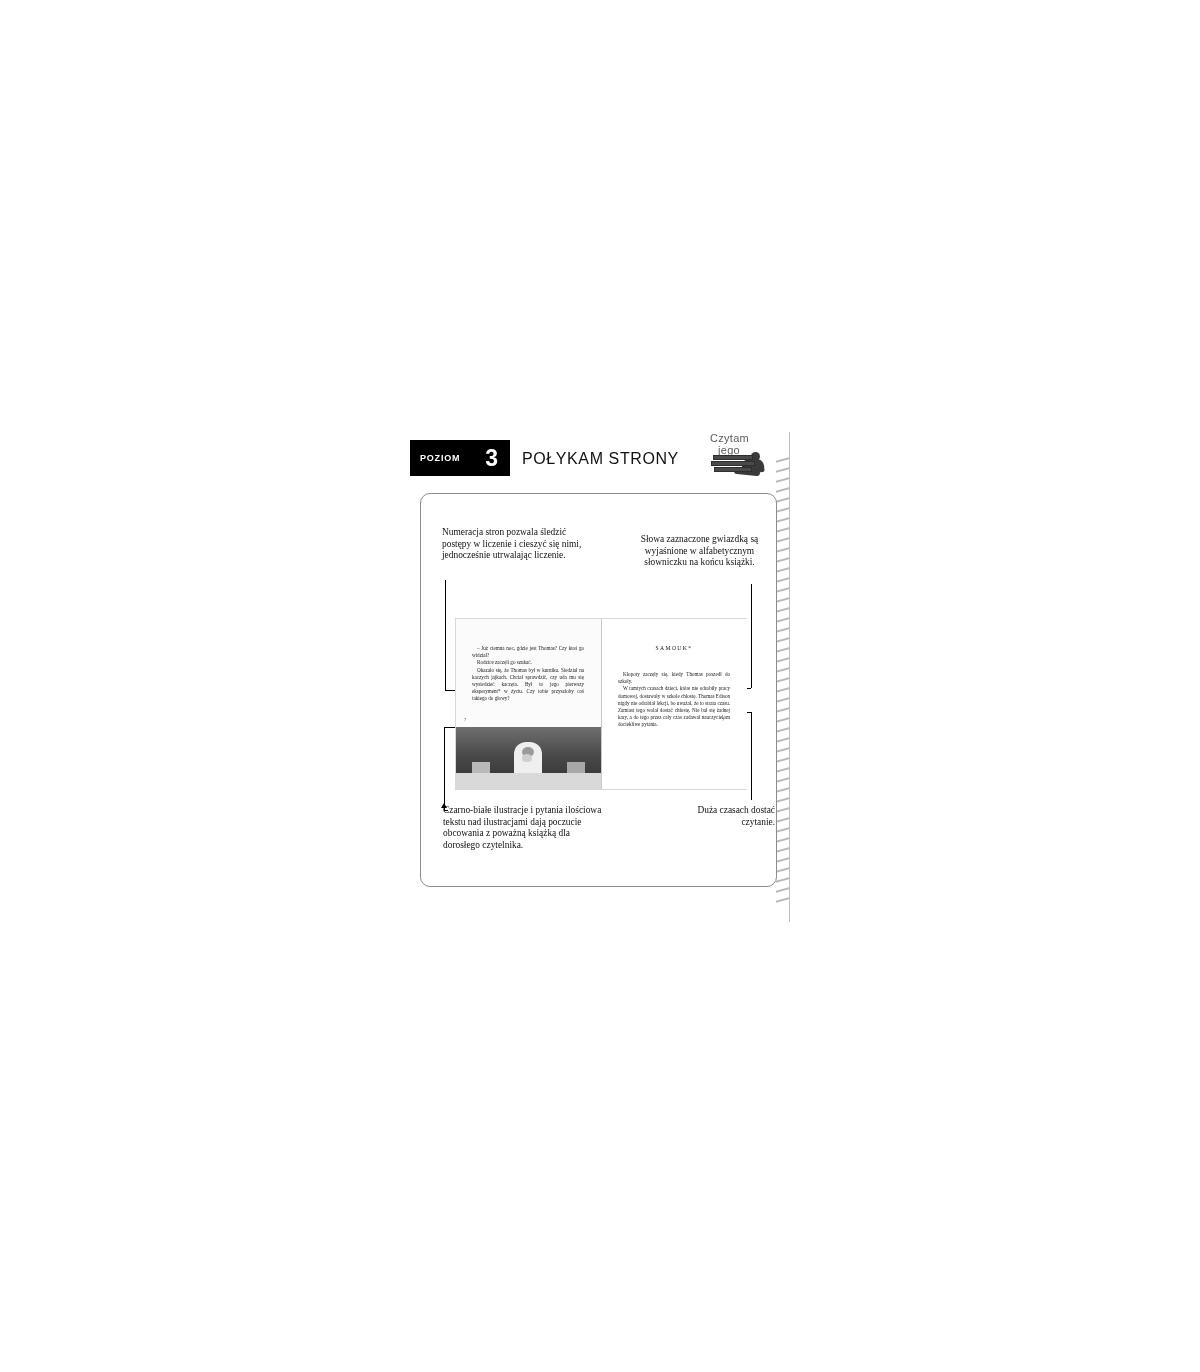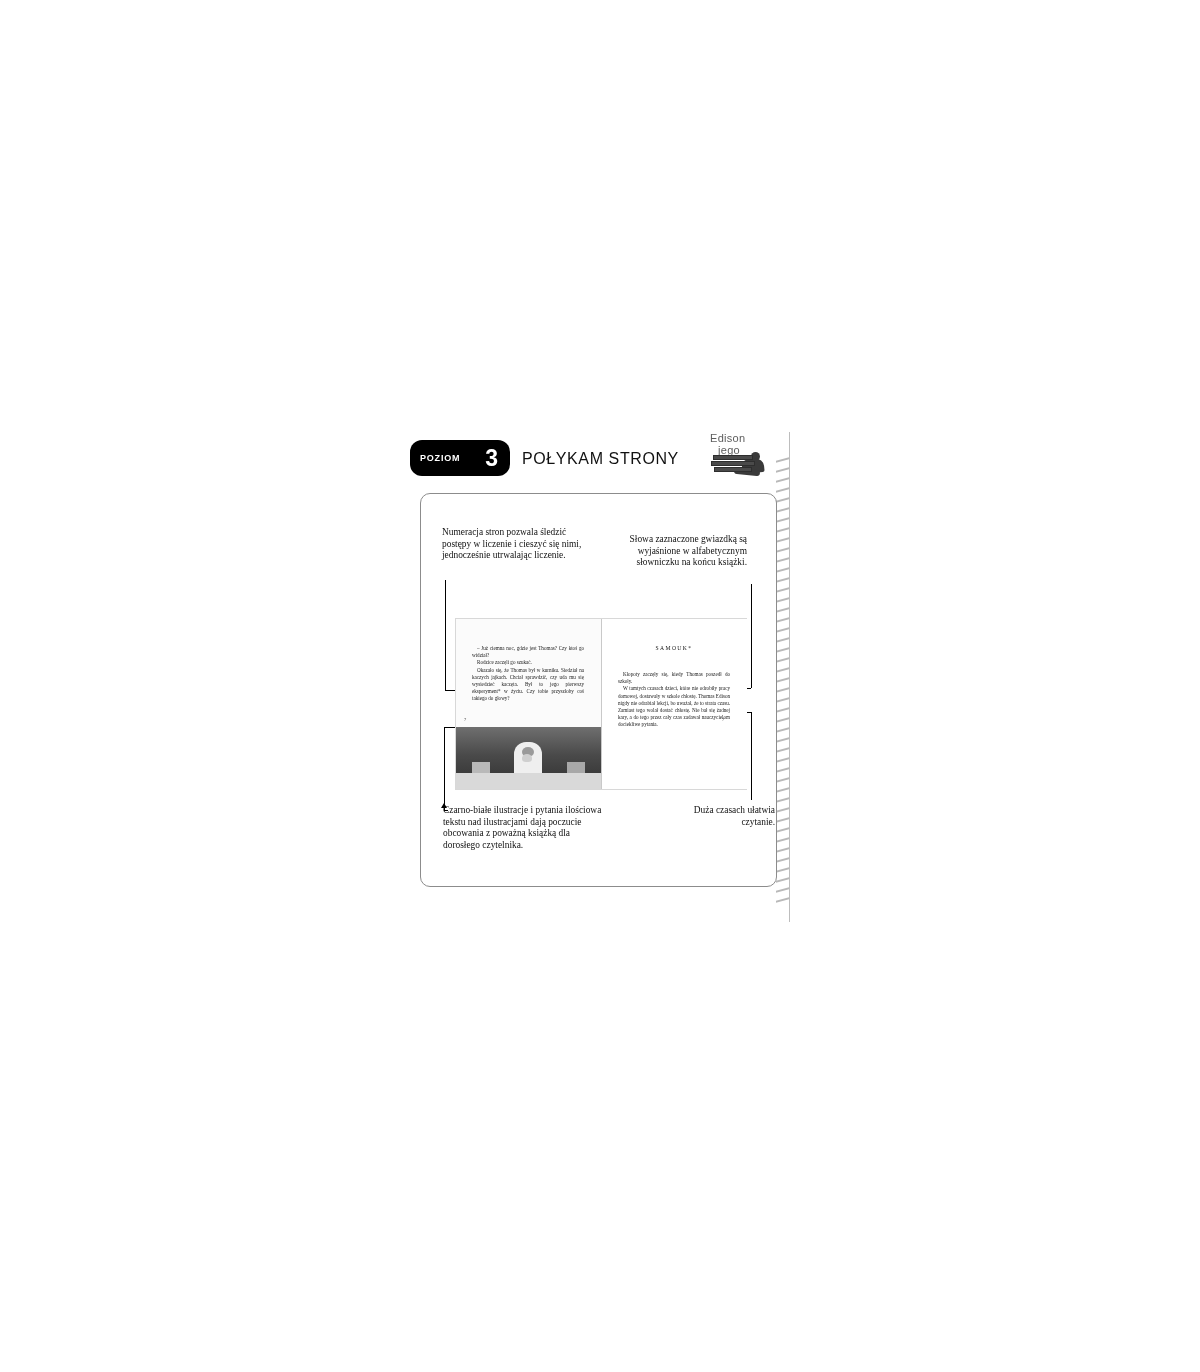--- a/index.html
+++ b/index.html
@@ -31,21 +31,21 @@
     width: 390px;
     height: 60px;
   }
   .level-badge {
     position: absolute;
     left: 0; top: 0;
     width: 100px;
     height: 36px;
     background: #000000;
     color: #ffffff;
-    border-radius: 12px;
+    border-radius: 0;
   }
   .level-badge .lvl-word {
     position: absolute;
     left: 10px;
     top: 13px;
     font-family: "Liberation Sans", sans-serif;
     font-size: 9px;
     letter-spacing: 0.8px;
     font-weight: bold;
   }
@@ -264,21 +264,21 @@
   .note {
     position: absolute;
     font-family: "Liberation Serif", serif;
     font-size: 9.4px;
     line-height: 11.6px;
     color: #111;
   }
   .note b { font-weight: normal; }
 
   #note-tl { left: 442px; top: 527px; width: 150px; }
-  #note-tr { left: 612px; top: 534px; width: 135px; text-align: right; }
+  #note-tr { left: 632px; top: 534px; width: 135px; text-align: center; }
   #note-bl { left: 443px; top: 805px; width: 160px; }
   #note-br { left: 665px; top: 805px; width: 110px; text-align: right; }
 
   
   .ln { position:absolute; background:#000; }
   .ln.h { height:1px; }
   .ln.v { width:1px; }
 
   .arrow {
     position:absolute;
@@ -308,21 +308,21 @@
   <div class="header">
     <div class="level-badge">
       <span class="lvl-word">POZIOM</span>
       <span class="lvl-num">3</span>
     </div>
     <div class="section-title">POŁYKAM STRONY</div>
   </div>
 
   <div class="brand">
     <div class="brand-text">
-      <span class="l1">Edison</span>
+      <span class="l1">Czytam</span>
       <span class="l2">jego</span>
     </div>
     <div class="brand-figure">
       <div class="head"></div>
       <div class="body"></div>
       <div class="leg"></div>
     </div>
     <div class="books">
       <i class="b1"></i>
       <i class="b2"></i>
@@ -387,21 +387,21 @@
 
   <div class="note" id="note-tr">
     <span>Słowa zaznaczone gwiazdką są wyjaśnione w </span><b>alfabetycznym słowniczku</b><span> na końcu książki.</span>
   </div>
 
   <div class="note" id="note-bl">
     <span>Czarno-białe ilustracje i </span><b>pytania ilościowa tekstu nad ilustracjami</b><span> dają poczucie obcowania z poważną książką dla dorosłego czytelnika.</span>
   </div>
 
   <div class="note" id="note-br">
-    <b>Duża czasach</b><span> ułatwia czytanie.</span>
+    <b>Duża czasach</b><span> dostać czytanie.</span>
   </div>
 
   <div class="ln v" style="left:445px; top:580px; height:110px;"></div>
   <div class="ln h" style="left:445px; top:690px; width:16px;"></div>
   <div class="arrow right" style="left:461px; top:687px;"></div>
 
   <div class="ln v" style="left:751px; top:584px; height:104px;"></div>
   <div class="ln h" style="left:735px; top:688px; width:16px;"></div>
   <div class="arrow left" style="left:730px; top:685px;"></div>
 

